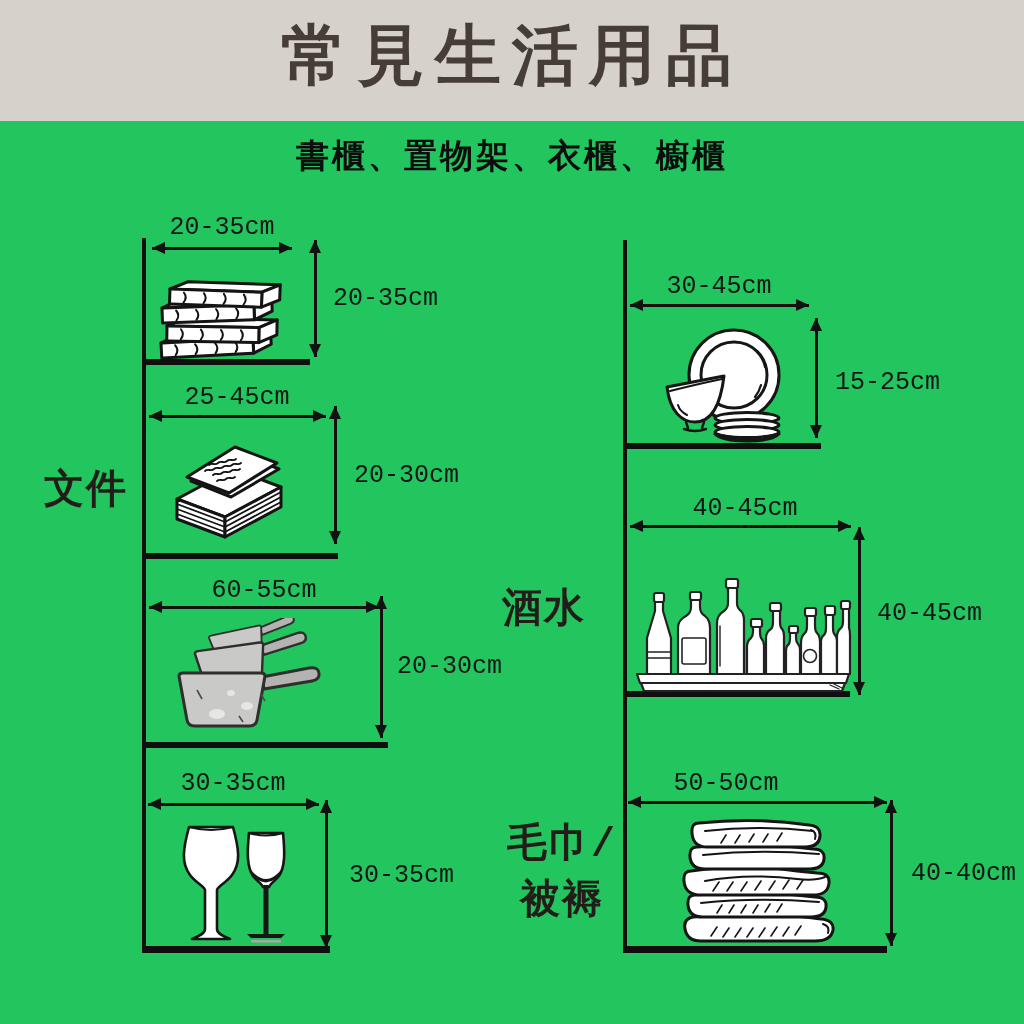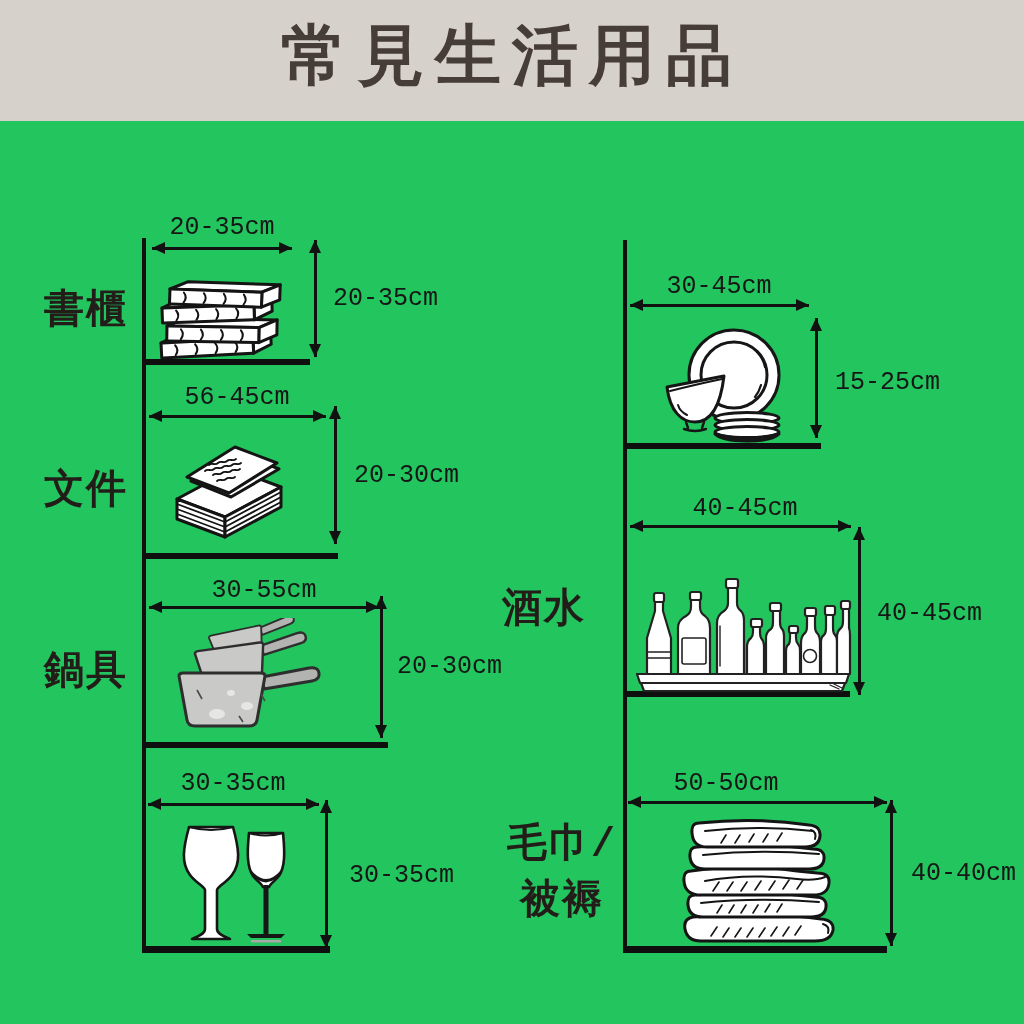--- a/index.html
+++ b/index.html
@@ -71,73 +71,72 @@
   #il-towels{left:677px;top:803px;width:168px;height:142px}
 </style>
 </head>
 <body>
 
 <div class="page">
 
   <div class="band">
     <div class="title">常見生活用品</div>
   </div>
+  <div class="subtitle">書櫃、置物架、衣櫃、櫥櫃</div>
 
   <div class="vline" id="vl-left"></div>
   <div class="vline" id="vl-right"></div>
   <div class="hline" id="sh-l1"></div>
   <div class="hline" id="sh-l2"></div>
   <div class="hline" id="sh-l3"></div>
   <div class="hline" id="sh-l4"></div>
   <div class="hline" id="sh-r1"></div>
   <div class="hline" id="sh-r2"></div>
   <div class="hline" id="sh-r3"></div>
 
-  <div class="cat" id="cat-books">書櫃</div>
   <div class="dimtext wl" id="wlab-books">20-35cm</div>
   <div class="harrow" id="wa-books"></div>
   <div class="varrow" id="ha-books"></div>
   <div class="dimtext" id="hlab-books">20-35cm</div>
   <svg class="illus" id="il-books" viewBox="0 0 140 102">
     <defs>
       <g id="bk" fill="#fff" stroke="#141414" stroke-width="3" stroke-linejoin="round" stroke-linecap="round">
         <path d="M0 0 L18 -8 L110 -8 L92 0 Z"></path>
         <path d="M92 0 L110 -8 L110 7 L92 15 Z"></path>
         <path d="M0 0 L92 0 L92 15 L0 15 Z"></path>
         <path d="M14 3 q4 5 0 10 M34 3 q4 5 0 10 M54 3 q4 5 0 10 M74 3 q4 5 0 10" fill="none" stroke-width="2"></path>
       </g>
     </defs>
     <use href="#bk" transform="translate(4,85) rotate(-3)"></use>
     <use href="#bk" transform="translate(10,68) rotate(1)"></use>
     <use href="#bk" transform="translate(5,50) rotate(-2)"></use>
     <use href="#bk" transform="translate(13,31) rotate(2)"></use>
   </svg>
 
   <div class="cat" id="cat-docs">文件</div>
-  <div class="dimtext wl" id="wlab-docs">56-45cm</div>
+  <div class="dimtext wl" id="wlab-docs">25-45cm</div>
   <div class="harrow" id="wa-docs"></div>
   <div class="varrow" id="ha-docs"></div>
   <div class="dimtext" id="hlab-docs">20-30cm</div>
   <svg class="illus" id="il-docs" viewBox="0 0 130 122">
     <g fill="#fff" stroke="#141414" stroke-width="3" stroke-linejoin="round" stroke-linecap="round">
       <path d="M12 74 L68 44 L116 62 L60 92 Z"></path>
       <path d="M12 74 L60 92 L60 112 L12 94 Z"></path>
       <path d="M60 92 L116 62 L116 82 L60 112 Z"></path>
       <path d="M12 79 L60 97 M12 84 L60 102 M12 89 L60 107 M60 97 L116 67 M60 102 L116 72 M60 107 L116 77" fill="none" stroke-width="1.8"></path>
       <path d="M26 56 L74 28 L114 44 L66 72 Z"></path>
       <path d="M22 52 L70 22 L112 38 L64 68 Z"></path>
       <path d="M44 40 c3 -3 6 1 9 -2 c3 -3 6 1 9 -2 c3 -3 6 1 9 -2
                M40 46 c3 -3 6 1 9 -2 c3 -3 6 1 9 -2 c3 -3 6 1 9 -2 c3 -3 6 1 9 -2
                M48 50 c3 -3 6 1 9 -2 c3 -3 6 1 9 -2 c3 -3 6 1 9 -2
                M52 56 c3 -3 6 1 9 -2 c3 -3 6 1 9 -2" fill="none" stroke-width="1.8"></path>
     </g>
   </svg>
 
-  <div class="cat" id="cat-pots">鍋具</div>
-  <div class="dimtext wl" id="wlab-pots">30-55cm</div>
+  <div class="dimtext wl" id="wlab-pots">60-55cm</div>
   <div class="harrow" id="wa-pots"></div>
   <div class="varrow" id="ha-pots"></div>
   <div class="dimtext" id="hlab-pots">20-30cm</div>
   <svg class="illus" id="il-pots" viewBox="0 0 170 112">
     <defs>
       <g id="pan" stroke="#2e2e2e" stroke-width="3" stroke-linejoin="round" stroke-linecap="round">
         <path d="M83 1 L130 -8 Q139 -9.5 140 -3 Q141 3.5 133 5 L85 13 Z" fill="#b3b3b1"></path>
         <path d="M0 0 Q0 -3 4 -3 L82 -3 Q86 -3 86 0 L78 44 Q77 50 70 50 L16 50 Q9 50 8 44 Z" fill="#c9c9c7"></path>
       </g>
     </defs>

